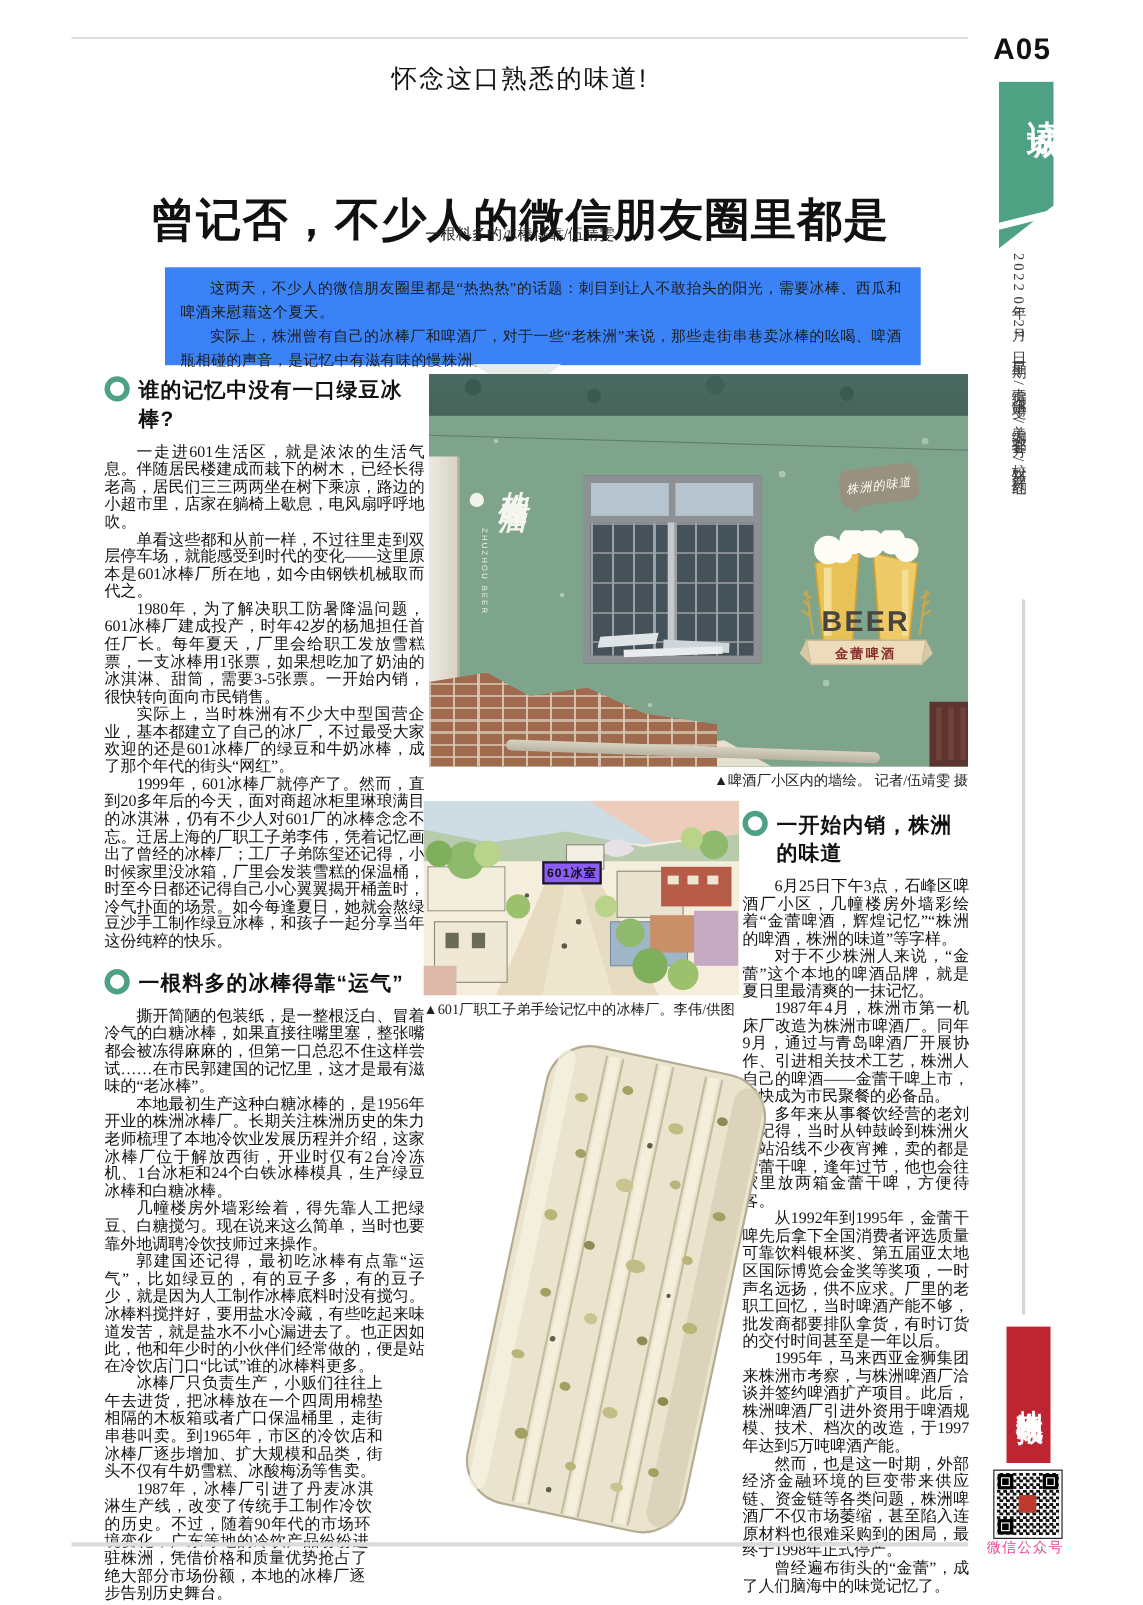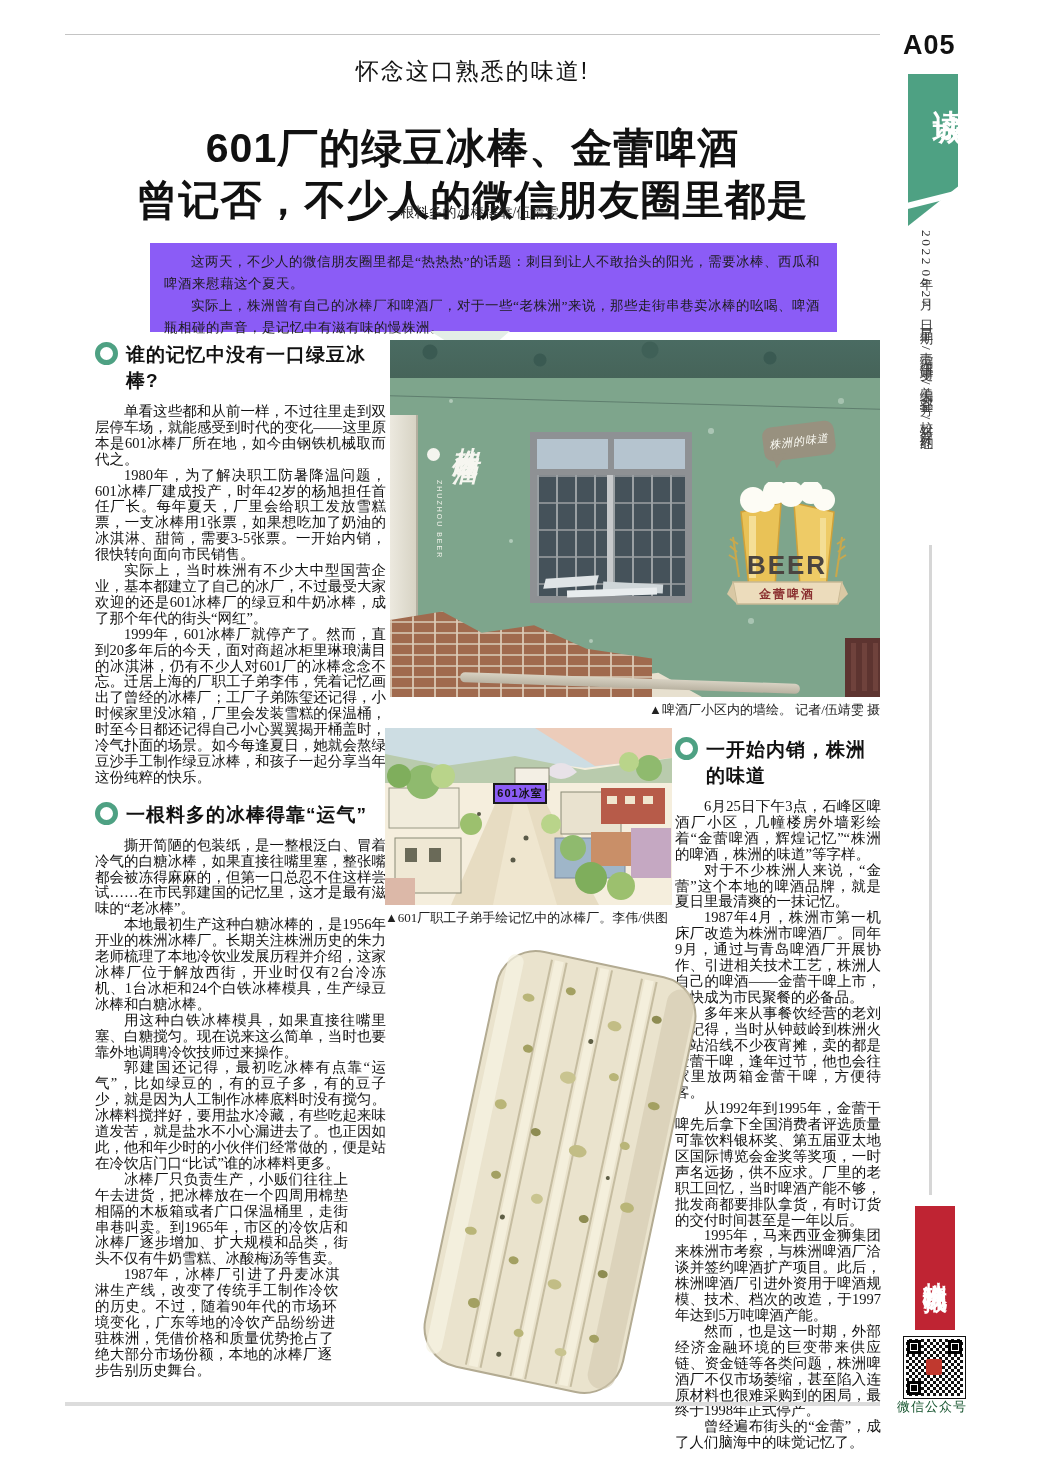--- a/index.html
+++ b/index.html
@@ -11,21 +11,21 @@
   .hairline{left:65px;top:34px;width:815px;height:1px;background:#c4c4c4;}
   .kicker{left:65px;top:56px;width:815px;text-align:center;font-size:23px;font-weight:normal;
           font-family:"Liberation Sans","DejaVu Sans",sans-serif;letter-spacing:2px;}
   .title1{left:65px;top:94px;width:815px;text-align:center;font-size:41px;font-weight:900;
           font-family:"Liberation Sans","DejaVu Sans",sans-serif;letter-spacing:1px;}
   .title2{left:65px;top:146px;width:815px;text-align:center;font-size:41px;font-weight:900;
           font-family:"Liberation Sans","DejaVu Sans",sans-serif;letter-spacing:1px;}
   .byline{left:65px;top:204px;width:815px;text-align:center;font-size:14px;color:#222;}
 
   
-  .introbox{left:150px;top:243px;width:687px;height:89px;background:#8b5cf6;
+  .introbox{left:150px;top:243px;width:687px;height:89px;background:#3b82f6;
             padding:8px 14px 0 14px;box-sizing:border-box;font-size:13.5px;line-height:22px;color:#1c1c1c;}
   .introbox p{margin:0;text-indent:2em;letter-spacing:.5px;}
   .introtail{left:430px;top:331px;width:80px;height:29px;background:#e4eee7;
              clip-path:polygon(0 0,100% 0,58% 100%);}
 
   
   .colL{left:95px;top:342px;width:291px;}
   .colR{left:675px;top:737px;width:206px;}
   .sec-head{display:flex;gap:8px;margin:0 0 10px 0;}
   .ring{width:13px;height:13px;border:5px solid #4ea183;border-radius:50%;background:#fff;flex:0 0 auto;}
@@ -114,58 +114,58 @@
   .masthead{left:915px;top:1206px;width:40px;height:124px;background:#bf2433;display:flex;align-items:center;justify-content:center;}
   .masthead span{writing-mode:vertical-rl;color:#fff;font-size:24px;font-weight:bold;letter-spacing:3px;
                  font-family:"Liberation Serif","DejaVu Serif",serif;}
   .qr{left:904px;top:1337px;width:57px;height:57px;background:
       conic-gradient(#111 90deg,#fff 90deg 180deg,#111 180deg 270deg,#fff 270deg);
       background-size:6px 6px;border:2px solid #fff;outline:1px solid #111;}
   .finder{position:absolute;width:8px;height:8px;border:3px solid #000;background:#fff;}
   .finder::after{content:"";position:absolute;left:1px;top:1px;width:6px;height:6px;background:#000;}
   .f-tl{left:1px;top:1px;} .f-tr{right:1px;top:1px;} .f-bl{left:1px;bottom:1px;}
   .qrseal{position:absolute;left:20px;top:20px;width:16px;height:16px;background:#c0392f;border-radius:2px;}
-  .wechat{left:897px;top:1398px;width:75px;font-size:13px;color:#14532d;letter-spacing:1px;}
+  .wechat{left:897px;top:1398px;width:75px;font-size:13px;color:#ec4899;letter-spacing:1px;}
 
   .bottomline{left:65px;top:1402px;width:815px;height:4px;background:#dcdcdc;}
 </style>
 </head>
 <body>
 
 <div class="page">
 
   <div class="abs hairline"></div>
   <div class="abs kicker">怀念这口熟悉的味道!</div>
-  <h1 class="abs title1">601厂的绿豆冰棒、金蕾啤酒</h1>
   <h1 class="abs title2">曾记否，不少人的微信朋友圈里都是</h1>
   <div class="abs byline">一根料多的冰棒得靠/伍靖雯</div>
 
   <div class="abs introbox">
     <p>这两天，不少人的微信朋友圈里都是“热热热”的话题：刺目到让人不敢抬头的阳光，需要冰棒、西瓜和啤酒来慰藉这个夏天。</p>
     <p>实际上，株洲曾有自己的冰棒厂和啤酒厂，对于一些“老株洲”来说，那些走街串巷卖冰棒的吆喝、啤酒瓶相碰的声音，是记忆中有滋有味的慢株洲。</p>
   </div>
   <div class="abs introtail"></div>
 
   <section class="abs colL">
     <div class="sec-head">
       <span class="ring"></span>
       <h2>谁的记忆中没有一口绿豆冰棒?</h2>
     </div>
+    <p>一走进601生活区，就是浓浓的生活气息。伴随居民楼建成而栽下的树木，已经长得老高，居民们三三两两坐在树下乘凉，路边的小超市里，店家在躺椅上歇息，电风扇呼呼地吹。</p>
     <p>单看这些都和从前一样，不过往里走到双层停车场，就能感受到时代的变化——这里原本是601冰棒厂所在地，如今由钢铁机械取而代之。</p>
     <p>1980年，为了解决职工防暑降温问题，601冰棒厂建成投产，时年42岁的杨旭担任首任厂长。每年夏天，厂里会给职工发放雪糕票，一支冰棒用1张票，如果想吃加了奶油的冰淇淋、甜筒，需要3-5张票。一开始内销，很快转向面向市民销售。</p>
     <p>实际上，当时株洲有不少大中型国营企业，基本都建立了自己的冰厂，不过最受大家欢迎的还是601冰棒厂的绿豆和牛奶冰棒，成了那个年代的街头“网红”。</p>
     <p>1999年，601冰棒厂就停产了。然而，直到20多年后的今天，面对商超冰柜里琳琅满目的冰淇淋，仍有不少人对601厂的冰棒念念不忘。迁居上海的厂职工子弟李伟，凭着记忆画出了曾经的冰棒厂；工厂子弟陈玺还记得，小时候家里没冰箱，厂里会发装雪糕的保温桶，时至今日都还记得自己小心翼翼揭开桶盖时，冷气扑面的场景。如今每逢夏日，她就会熬绿豆沙手工制作绿豆冰棒，和孩子一起分享当年这份纯粹的快乐。</p>
     <div class="gap-s2"></div>
     <div class="sec-head">
       <span class="ring"></span>
       <h2>一根料多的冰棒得靠“运气”</h2>
     </div>
     <p>撕开简陋的包装纸，是一整根泛白、冒着冷气的白糖冰棒，如果直接往嘴里塞，整张嘴都会被冻得麻麻的，但第一口总忍不住这样尝试……在市民郭建国的记忆里，这才是最有滋味的“老冰棒”。</p>
     <p>本地最初生产这种白糖冰棒的，是1956年开业的株洲冰棒厂。长期关注株洲历史的朱力老师梳理了本地冷饮业发展历程并介绍，这家冰棒厂位于解放西街，开业时仅有2台冷冻机、1台冰柜和24个白铁冰棒模具，生产绿豆冰棒和白糖冰棒。</p>
-    <p>用这种白铁冰棒模具，如果直接往嘴里塞、白糖搅匀。现在说来这么简单，当时也要靠外地调聘冷饮技师过来操作。</p>
+    <p>几幢楼房外墙彩绘着，得先靠人工把绿豆、白糖搅匀。现在说来这么简单，当时也要靠外地调聘冷饮技师过来操作。</p>
     <p>郭建国还记得，最初吃冰棒有点靠“运气”，比如绿豆的，有的豆子多，有的豆子少，就是因为人工制作冰棒底料时没有搅匀。冰棒料搅拌好，要用盐水冷藏，有些吃起来味道发苦，就是盐水不小心漏进去了。也正因如此，他和年少时的小伙伴们经常做的，便是站在冷饮店门口“比试”谁的冰棒料更多。</p>
     <div class="float-pop-a"></div>
     <p>冰棒厂只负责生产，小贩们往往上午去进货，把冰棒放在一个四周用棉垫相隔的木板箱或者广口保温桶里，走街串巷叫卖。到1965年，市区的冷饮店和冰棒厂逐步增加、扩大规模和品类，街头不仅有牛奶雪糕、冰酸梅汤等售卖。</p>
     <div class="float-pop-b"></div>
     <p>1987年，冰棒厂引进了丹麦冰淇淋生产线，改变了传统手工制作冷饮的历史。不过，随着90年代的市场环境变化，广东等地的冷饮产品纷纷进驻株洲，凭借价格和质量优势抢占了绝大部分市场份额，本地的冰棒厂逐步告别历史舞台。</p>
   </section>
 
   <figure class="abs photo" style="margin:0">
     <div class="abs walldots"></div>
     <div class="abs roof"></div>

